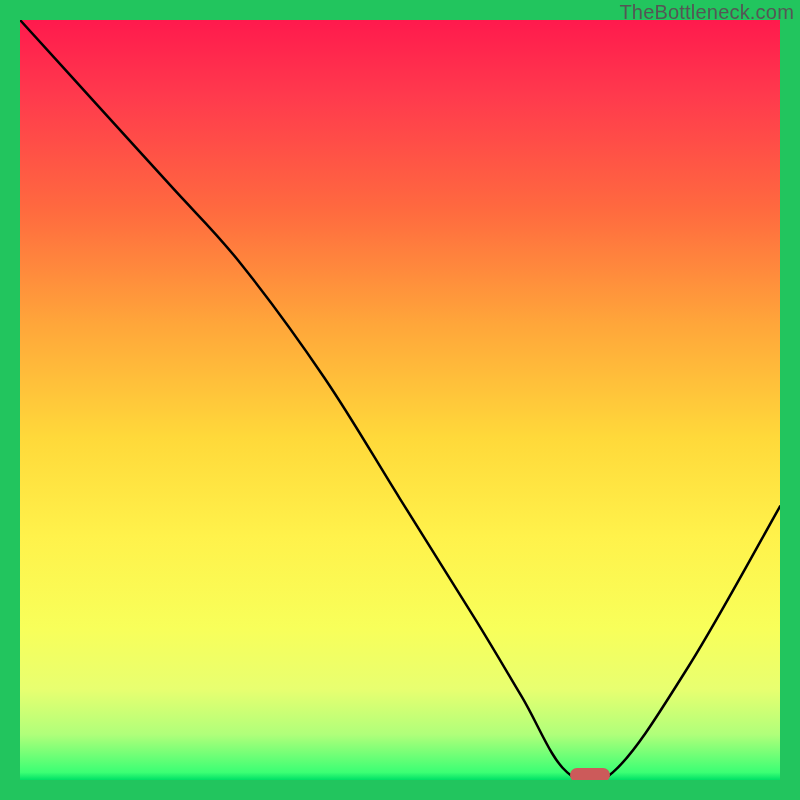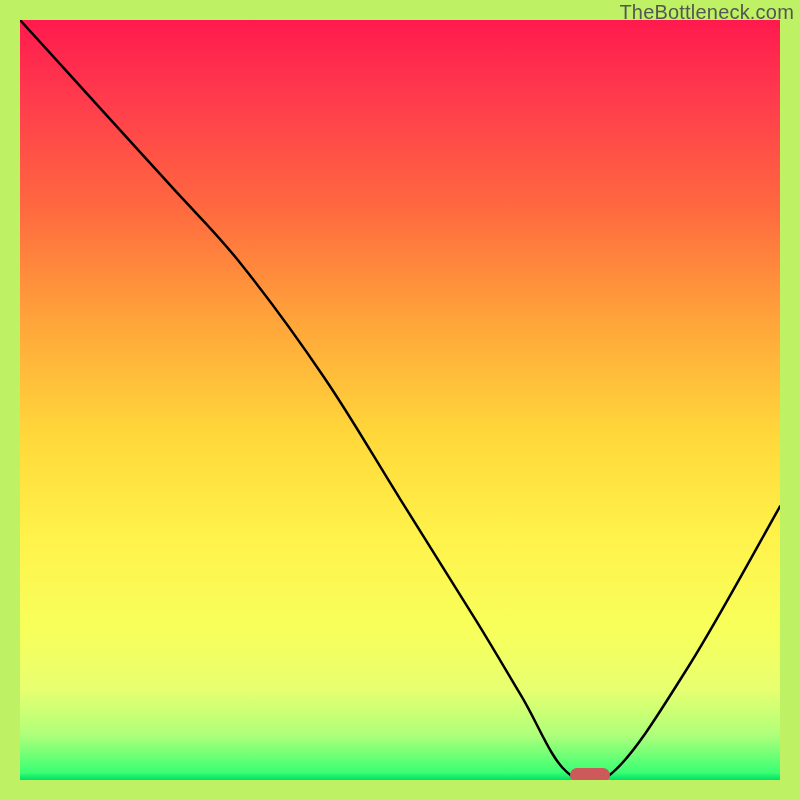--- a/index.html
+++ b/index.html
@@ -10,21 +10,21 @@
     background: #000;
     overflow: hidden;
     font-family: Arial, Helvetica, sans-serif;
   }
   .frame {
     position: absolute;
     left: 0;
     top: 0;
     width: 800px;
     height: 800px;
-    background: #bef264;
+    background: #22c55e;
   }
   .plot-area {
     position: absolute;
     left: 20px;
     top: 20px;
     width: 760px;
     height: 760px;
     overflow: hidden;
     background: linear-gradient(
       to bottom,

